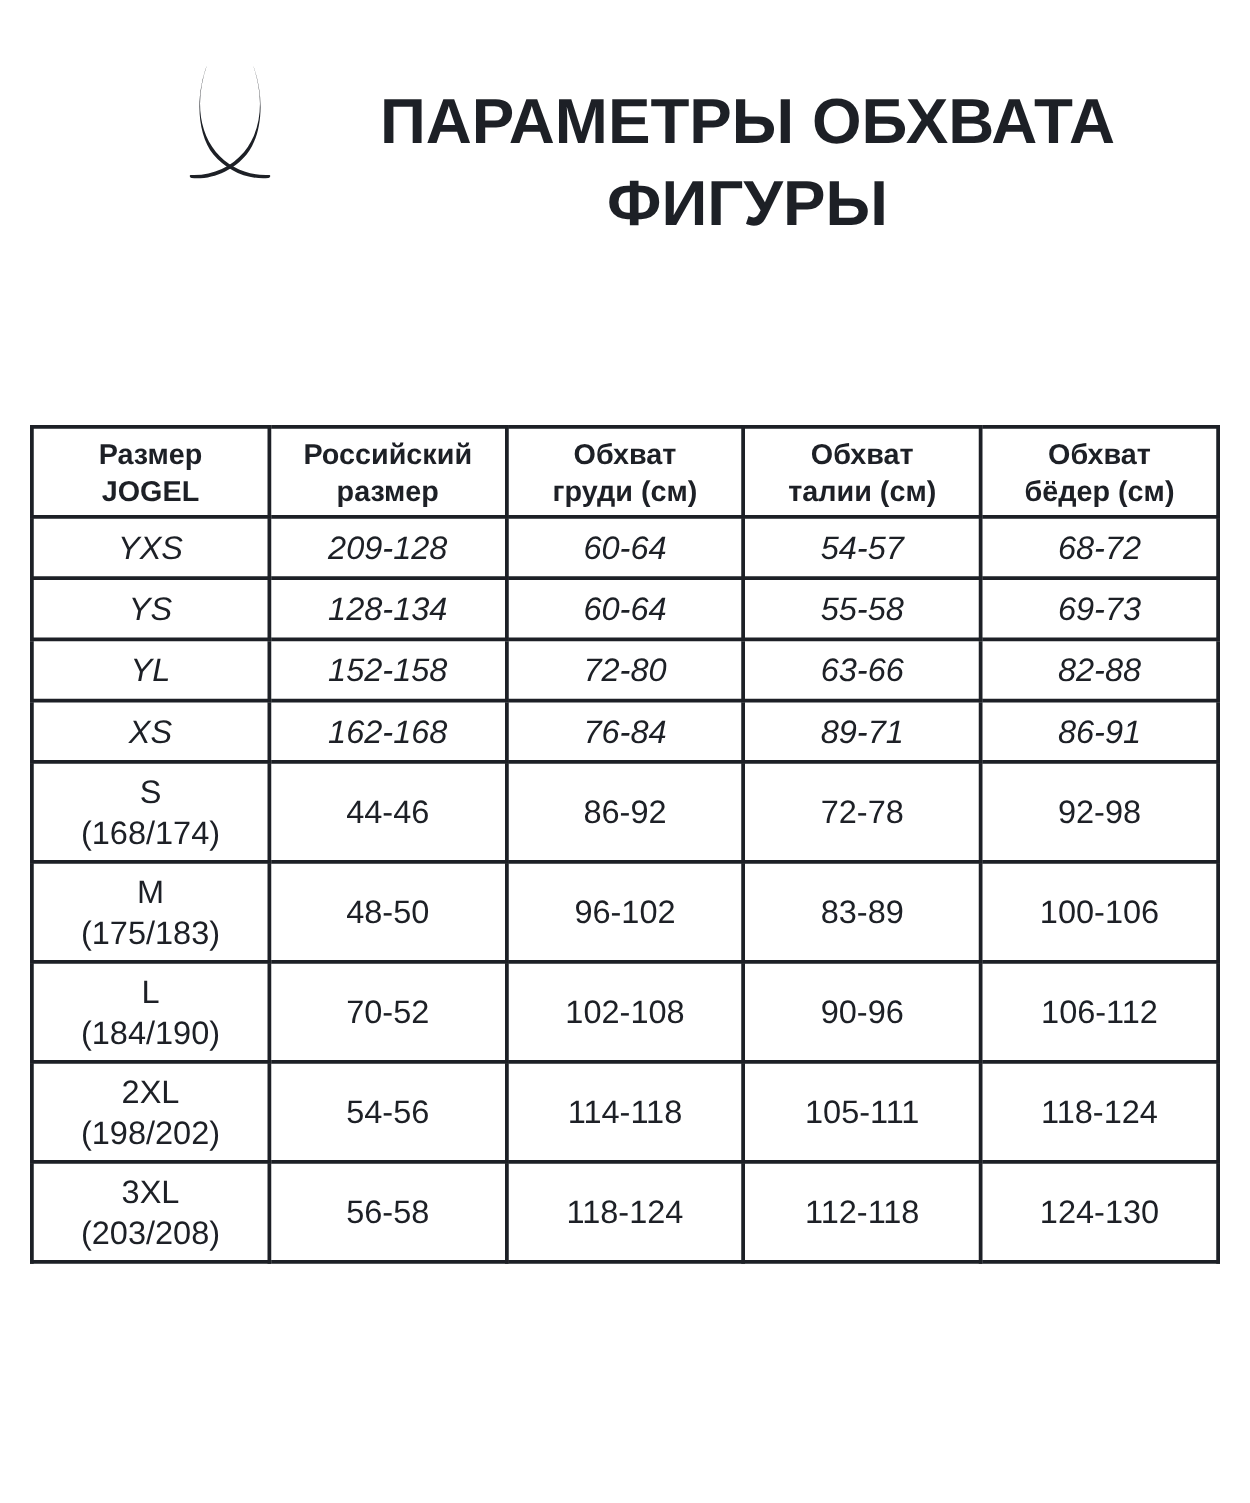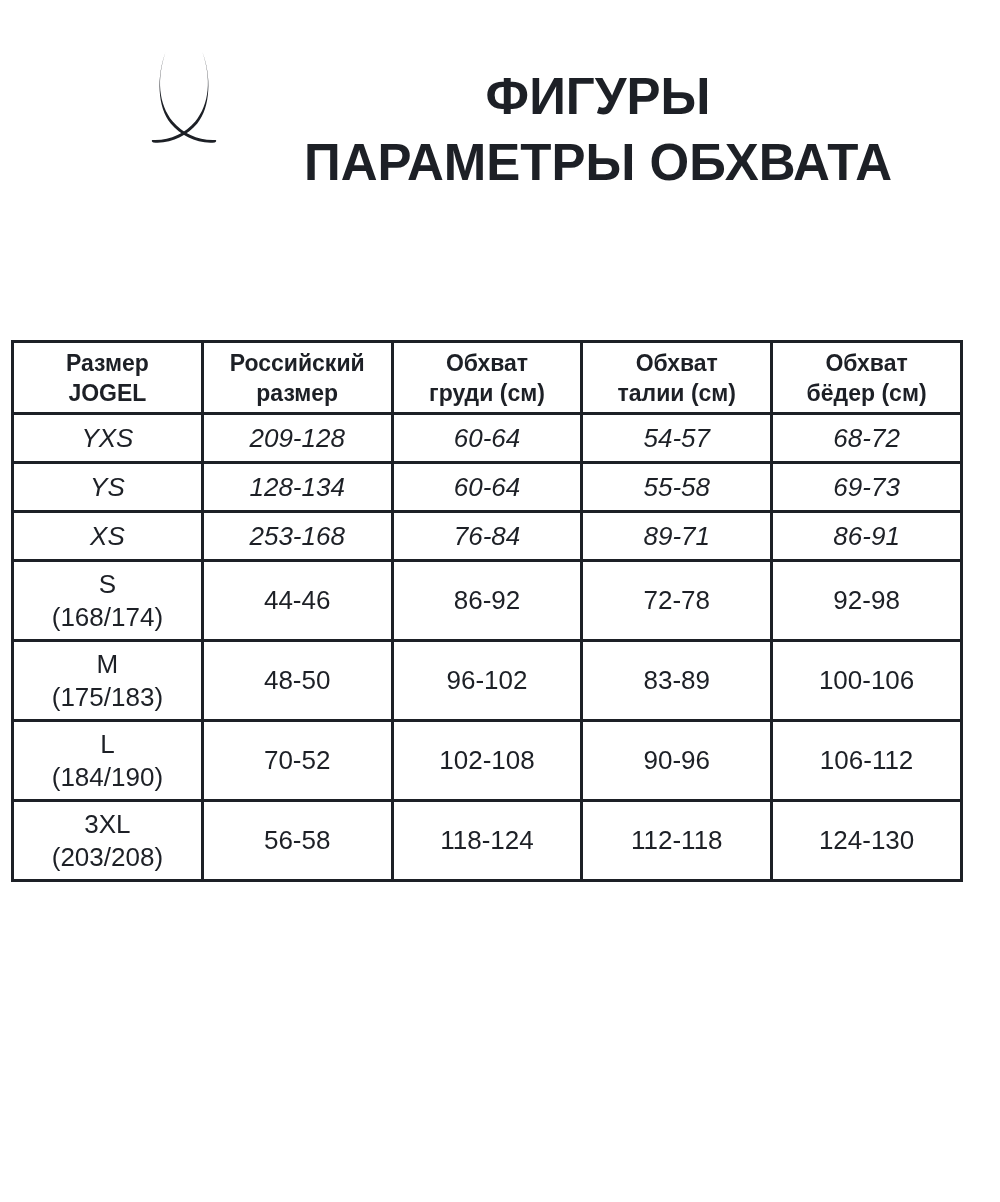--- a/index.html
+++ b/index.html
@@ -59,21 +59,21 @@
     font-size: 51px;
     line-height: 66px;
     letter-spacing: 0px;
     white-space: nowrap;
     color: var(--ink);
   }
 
   
   table.size-table {
     position: absolute;
-    left: 11px;
+    left: 24px;
     top: 340px;
     width: 952px;
     border-collapse: collapse;
     table-layout: fixed;
     background: var(--bg);
   }
   .size-table th,
   .size-table td {
     border: 3px solid var(--ink);
     text-align: center;
@@ -101,22 +101,22 @@
 <div class="page">
 
   <div class="logo-block">
     <svg class="logo-mark" viewBox="0 0 64 90" xmlns="http://www.w3.org/2000/svg" aria-hidden="true">
       <path d="M14,0 C5,26 7,51 21,68 C31,80 47,87 63,86 C64,86.5 63.5,88 62,88.5 C45,90 29,82 19,70 C6,54 5,24 14,0 Z"></path>
       <path d="M50,0 C59,26 57,51 43,68 C33,80 17,87 1,86 C0,86.5 0.5,88 2,88.5 C19,90 35,82 45,70 C58,54 59,24 50,0 Z"></path>
     </svg>
   </div>
 
   <div class="title">
+    <div>ПАРАМЕТРЫ ОБХВАТА</div>
     <div>ФИГУРЫ</div>
-    <div>ПАРАМЕТРЫ ОБХВАТА</div>
   </div>
 
   <table class="size-table">
     <thead>
       <tr>
         <th>Размер
 JOGEL</th>
         <th>Российский
 размер</th>
         <th>Обхват
@@ -136,22 +136,29 @@
           <td>68-72</td>
         </tr>
         <tr class="short">
           <td>YS</td>
           <td>128-134</td>
           <td>60-64</td>
           <td>55-58</td>
           <td>69-73</td>
         </tr>
         <tr class="short">
+          <td>YL</td>
+          <td>152-158</td>
+          <td>72-80</td>
+          <td>63-66</td>
+          <td>82-88</td>
+        </tr>
+        <tr class="short">
           <td>XS</td>
-          <td>253-168</td>
+          <td>162-168</td>
           <td>76-84</td>
           <td>89-71</td>
           <td>86-91</td>
         </tr>
         <tr class="tall">
           <td>S
 (168/174)</td>
           <td>44-46</td>
           <td>86-92</td>
           <td>72-78</td>
@@ -167,20 +174,28 @@
         </tr>
         <tr class="tall">
           <td>L
 (184/190)</td>
           <td>70-52</td>
           <td>102-108</td>
           <td>90-96</td>
           <td>106-112</td>
         </tr>
         <tr class="tall">
+          <td>2XL
+(198/202)</td>
+          <td>54-56</td>
+          <td>114-118</td>
+          <td>105-111</td>
+          <td>118-124</td>
+        </tr>
+        <tr class="tall">
           <td>3XL
 (203/208)</td>
           <td>56-58</td>
           <td>118-124</td>
           <td>112-118</td>
           <td>124-130</td>
         </tr>
       </tbody>
   </table>
 

